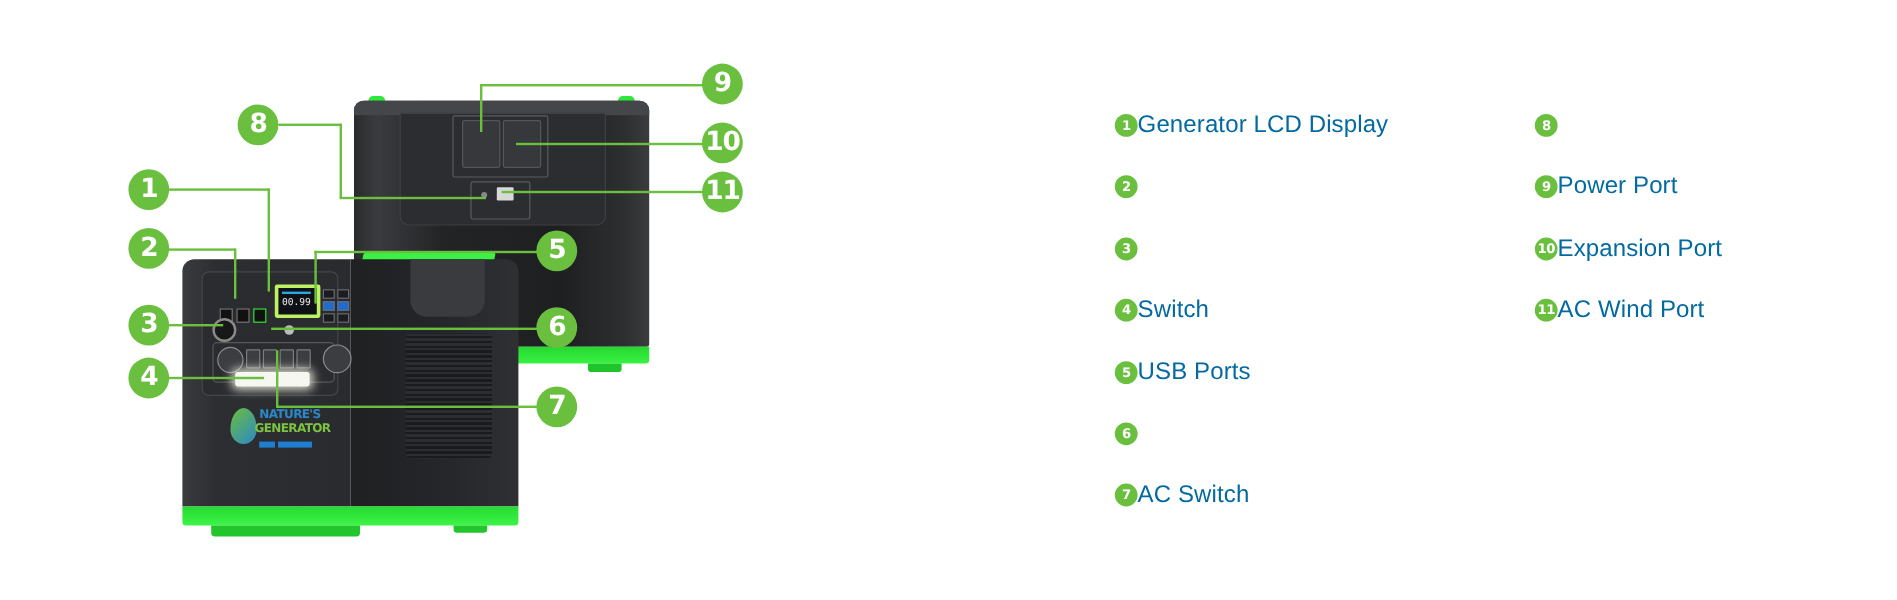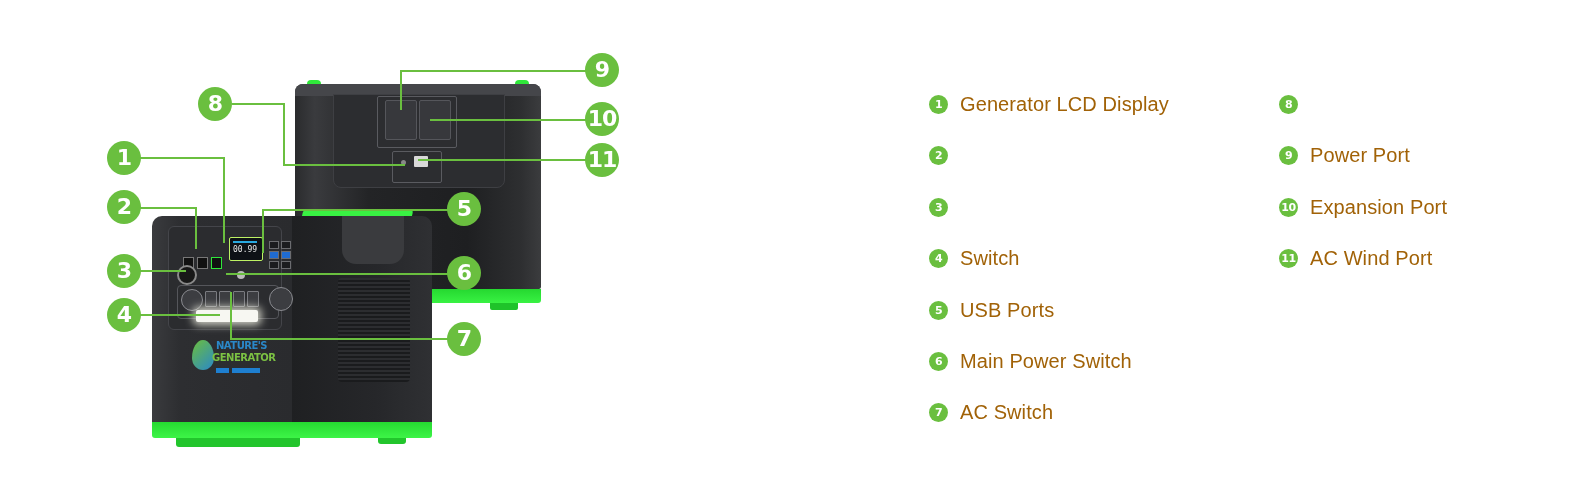--- a/index.html
+++ b/index.html
@@ -24,21 +24,21 @@
   .nub { position:absolute; top:-4px; width:14px; height:6px; border-radius:4px 4px 0 0; background:#2fe83a; }
 
   .front-unit { left:152px; top:210px; width:280px; height:240px; }
   .front-left { position:absolute; left:0; top:6px; width:140px; height:206px; border-radius:10px 0 0 0;
     background:linear-gradient(90deg,#3a3b3e 0%,#2d2e31 20%,#2a2b2e 100%); }
   .front-right { position:absolute; left:140px; top:6px; width:140px; height:206px; border-radius:0 10px 0 0;
     background:linear-gradient(90deg,#1f2022 0%,#26272a 60%,#2f3033 100%); }
   .handle-cut { position:absolute; left:190px; top:6px; width:62px; height:48px; background:#3a3b3e; border-radius:0 0 14px 14px; }
   .handle-bar { position:absolute; left:150px; top:0; width:110px; height:12px; background:#39f243; border-radius:3px; transform:skewX(-12deg); }
   .control-panel { position:absolute; left:16px; top:16px; width:112px; height:102px; background:#2b2c2f; border:1px solid #44454a; border-radius:6px; }
-  .lcd { position:absolute; left:58px; top:24px; width:32px; height:22px; background:#0e1116; border:1px solid #bef264; border-radius:2px; }
+  .lcd { position:absolute; left:58px; top:24px; width:32px; height:22px; background:#0e1116; border:3px solid #bef264; border-radius:2px; }
   .lcd-bar { position:absolute; left:3px; top:3px; width:24px; height:2px; background:#2aa9e0; }
   .lcd-digits { position:absolute; left:3px; top:7px; font-family:"DejaVu Sans Mono", monospace; font-size:8px; color:#e8e8e8; line-height:9px; }
   .dc-port { position:absolute; top:30px; width:9px; height:10px; background:#111; border:1px solid #777; }
   .cig-socket { position:absolute; left:24px; top:52px; width:16px; height:16px; border-radius:50%; background:#181818; border:2px solid #8a8a8a; }
   .switch { position:absolute; left:71px; top:56px; width:8px; height:8px; border-radius:50%; background:#bbb; }
   .usb { position:absolute; width:8px; height:6px; background:#1b1c1f; border:1px solid #6b6c70; }
   .usb.blue { background:#1f6bd0; }
   .outlet-plate { position:absolute; left:22px; top:72px; width:102px; height:32px; border:1px solid #55565b; border-radius:4px; }
   .outlet { position:absolute; top:80px; width:10px; height:14px; background:#3c3d41; border:1px solid #7a7b80; border-radius:1px; }
   .round-outlet { position:absolute; width:20px; height:20px; border-radius:50%; background:#3c3d41; border:1px solid #8a8b90; }
@@ -58,21 +58,21 @@
   .leader { position:absolute; background:#6abf3f; }
   .callout { position:absolute; width:34px; height:34px; border-radius:50%; background:#6abf3f; color:#ffffff;
     font-family:"DejaVu Sans", sans-serif; font-weight:bold; font-size:22px; line-height:34px; text-align:center; letter-spacing:-1px; }
 
   
   .legend { position:absolute; left:929px; top:92px; }
   .legend-col { position:absolute; top:0; }
   .legend-item { position:absolute; left:0; height:24px; white-space:nowrap; display:flex; align-items:center; }
   .legend-bullet { width:19px; height:19px; border-radius:50%; background:#6abf3f; color:#ffffff;
     font-family:"DejaVu Sans", sans-serif; font-weight:bold; font-size:11px; line-height:19px; text-align:center; letter-spacing:-0.5px; flex:0 0 auto; }
-  .legend-label { margin-left:12px; font-family:"Liberation Sans", sans-serif; font-size:20px; color:#a16207; letter-spacing:0.1px; }
+  .legend-label { font-family:"Liberation Sans", sans-serif; font-size:20px; color:#0369a1; letter-spacing:0.1px; }
 </style>
 </head>
 <body>
 
 <div class="stage">
 
   <div class="unit back-unit">
     <div class="nub" style="left:12px"></div>
     <div class="nub" style="left:220px"></div>
     <div class="back-body">
@@ -190,21 +190,20 @@
       <div class="legend-item" style="top:154px">
         <span class="legend-bullet">4</span>
         <span class="legend-label">Switch</span>
       </div>
       <div class="legend-item" style="top:206px">
         <span class="legend-bullet">5</span>
         <span class="legend-label">USB Ports</span>
       </div>
       <div class="legend-item" style="top:257px">
         <span class="legend-bullet">6</span>
-        <span class="legend-label">Main Power Switch</span>
       </div>
       <div class="legend-item" style="top:308px">
         <span class="legend-bullet">7</span>
         <span class="legend-label">AC Switch</span>
       </div>
     </div>
     <div class="legend-col" style="left:350px">
       <div class="legend-item" style="top:0">
         <span class="legend-bullet">8</span>
       </div>

